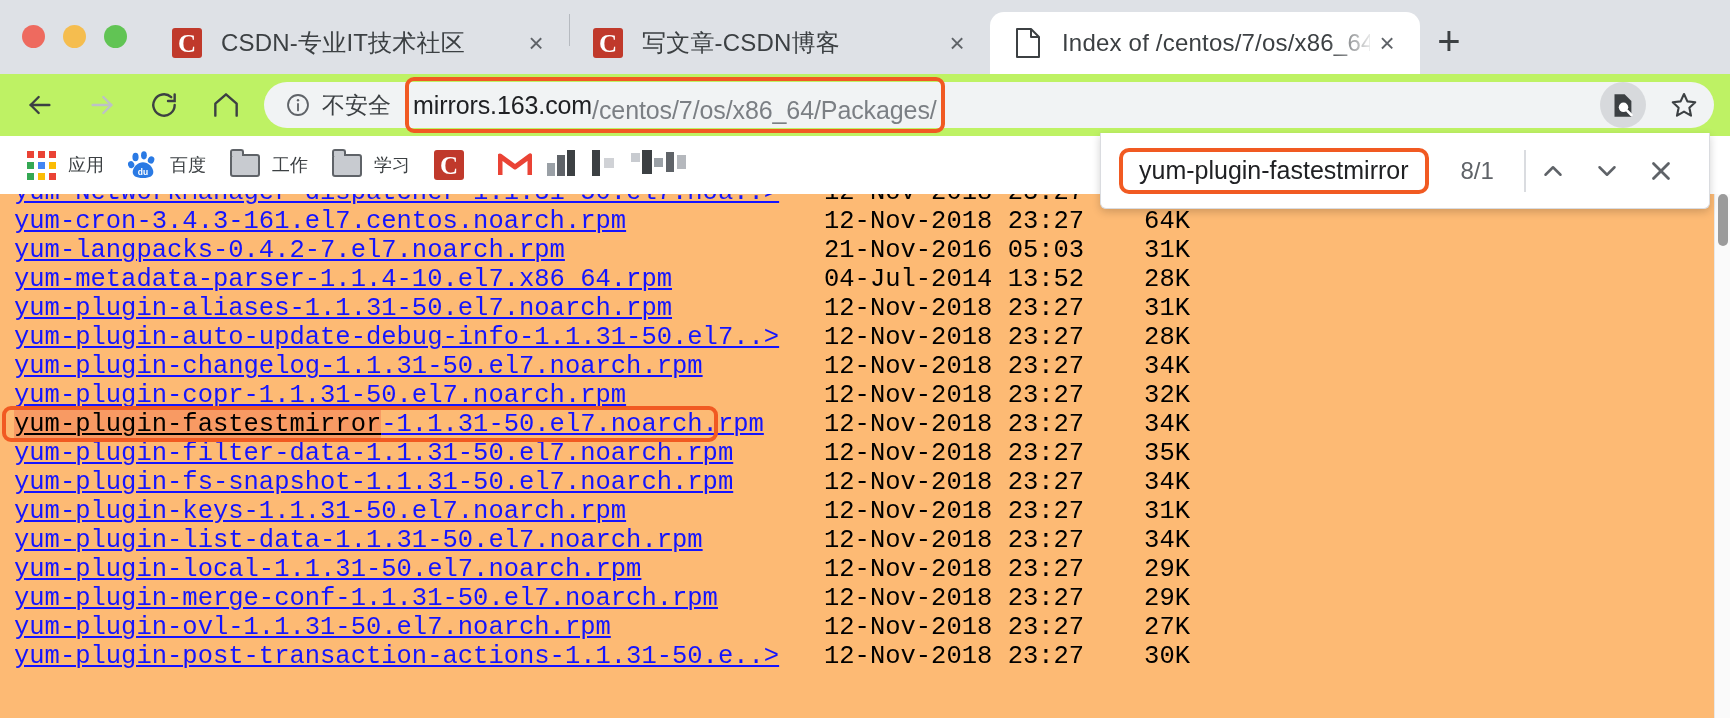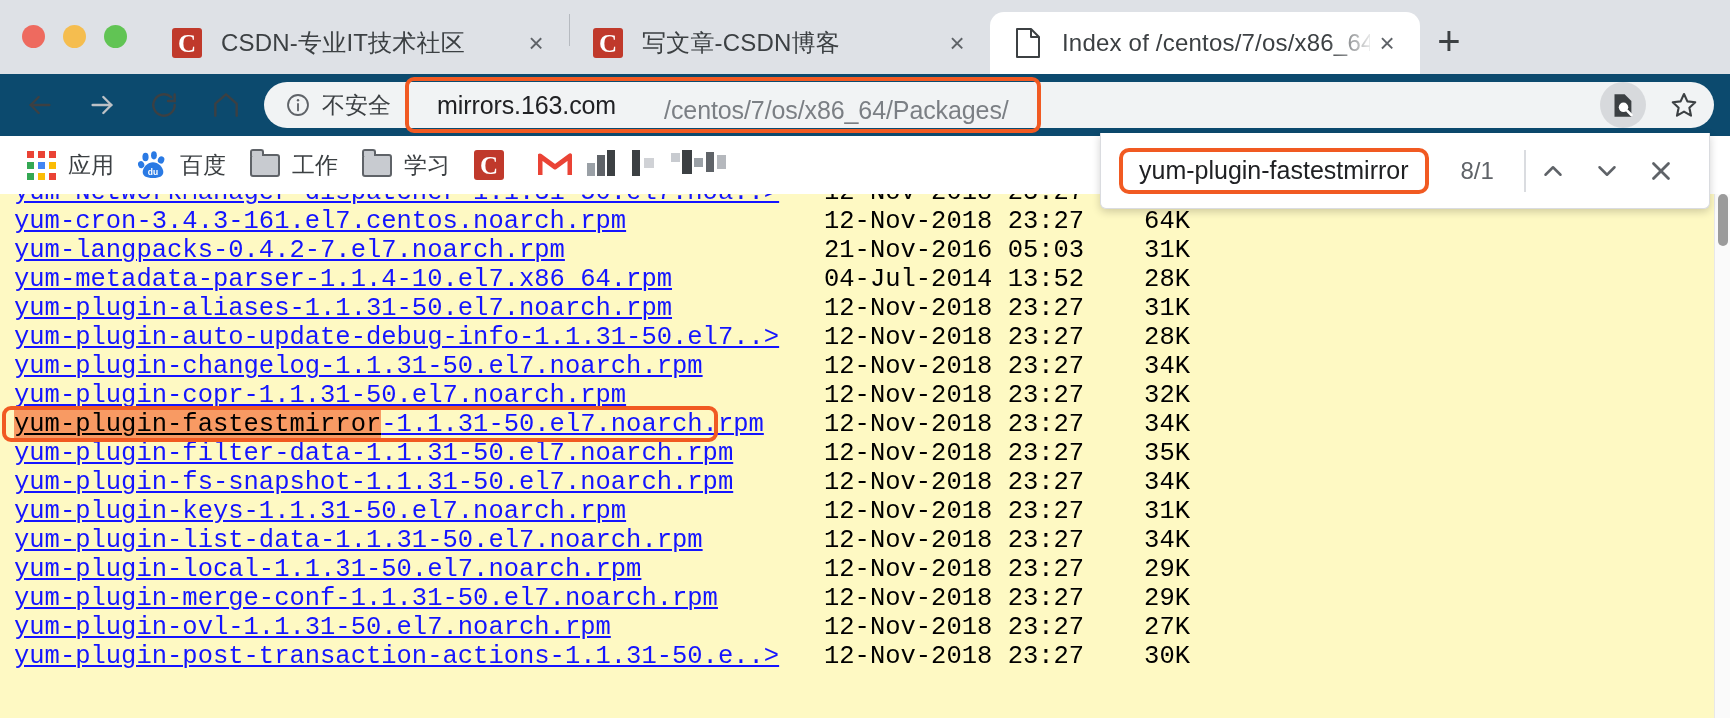--- a/index.html
+++ b/index.html
@@ -121,21 +121,21 @@
     color: #3c4043;
     font-size: 40px;
     font-weight: 300;
     margin-bottom: 4px;
     line-height: 1;
   }
 
   
   .toolbar {
     height: 62px;
-    background: #0c4a6e;
+    background: #bef264;
     display: flex;
     align-items: center;
     padding: 0 16px;
     box-sizing: border-box;
     position: relative;
   }
   .navbtn {
     width: 48px; height: 48px;
     flex: 0 0 48px;
     display: flex; align-items: center; justify-content: center;
@@ -170,27 +170,26 @@
   .url-wrap {
     flex: 1 1 auto;
     min-width: 0;
     display: flex;
     align-items: center;
     position: relative;
   }
   .url-box {
     border: 4px solid #f15a22;
     border-radius: 9px;
-    padding: 4px 28px;
+    padding: 4px 4px;
     display: inline-flex;
     align-items: center;
     background: transparent;
     max-width: 100%;
     box-sizing: border-box;
-    gap: 48px;
   }
   .url-text {
     font-size: 25px;
     white-space: nowrap;
     letter-spacing: -0.1px;
   }
   .url-domain { color: #202124; }
   .url-path { color: #7b7f84; margin-top: 11px; }
   .omni-right {
     display: flex;
@@ -232,21 +231,21 @@
     flex: 0 0 auto;
     max-width: 300px;
   }
   .bm-icon {
     width: 30px; height: 30px;
     flex: 0 0 30px;
     margin-right: 12px;
     display: flex; align-items: center; justify-content: center;
   }
   .bm-label {
-    font-size: 23px;
+    font-size: 18px;
     color: #3c4043;
     white-space: nowrap;
     overflow: hidden;
   }
   .apps-grid {
     display: grid;
     grid-template-columns: repeat(3, 7px);
     grid-template-rows: repeat(3, 7px);
     gap: 4px;
   }
@@ -278,21 +277,21 @@
     flex: 0 0 auto;
   }
 
   
   .page {
     position: absolute;
     left: 0;
     top: 194px;
     width: 1730px;
     height: 524px;
-    background: #fef9c3;
+    background: #fdba74;
     overflow: hidden;
   }
   .listing {
     font-family: "Liberation Mono", "DejaVu Sans Mono", monospace;
     font-size: 25.5px;
     line-height: 29px;
     white-space: pre;
     padding-left: 14px;
     position: relative;
     margin-top: -16px;

